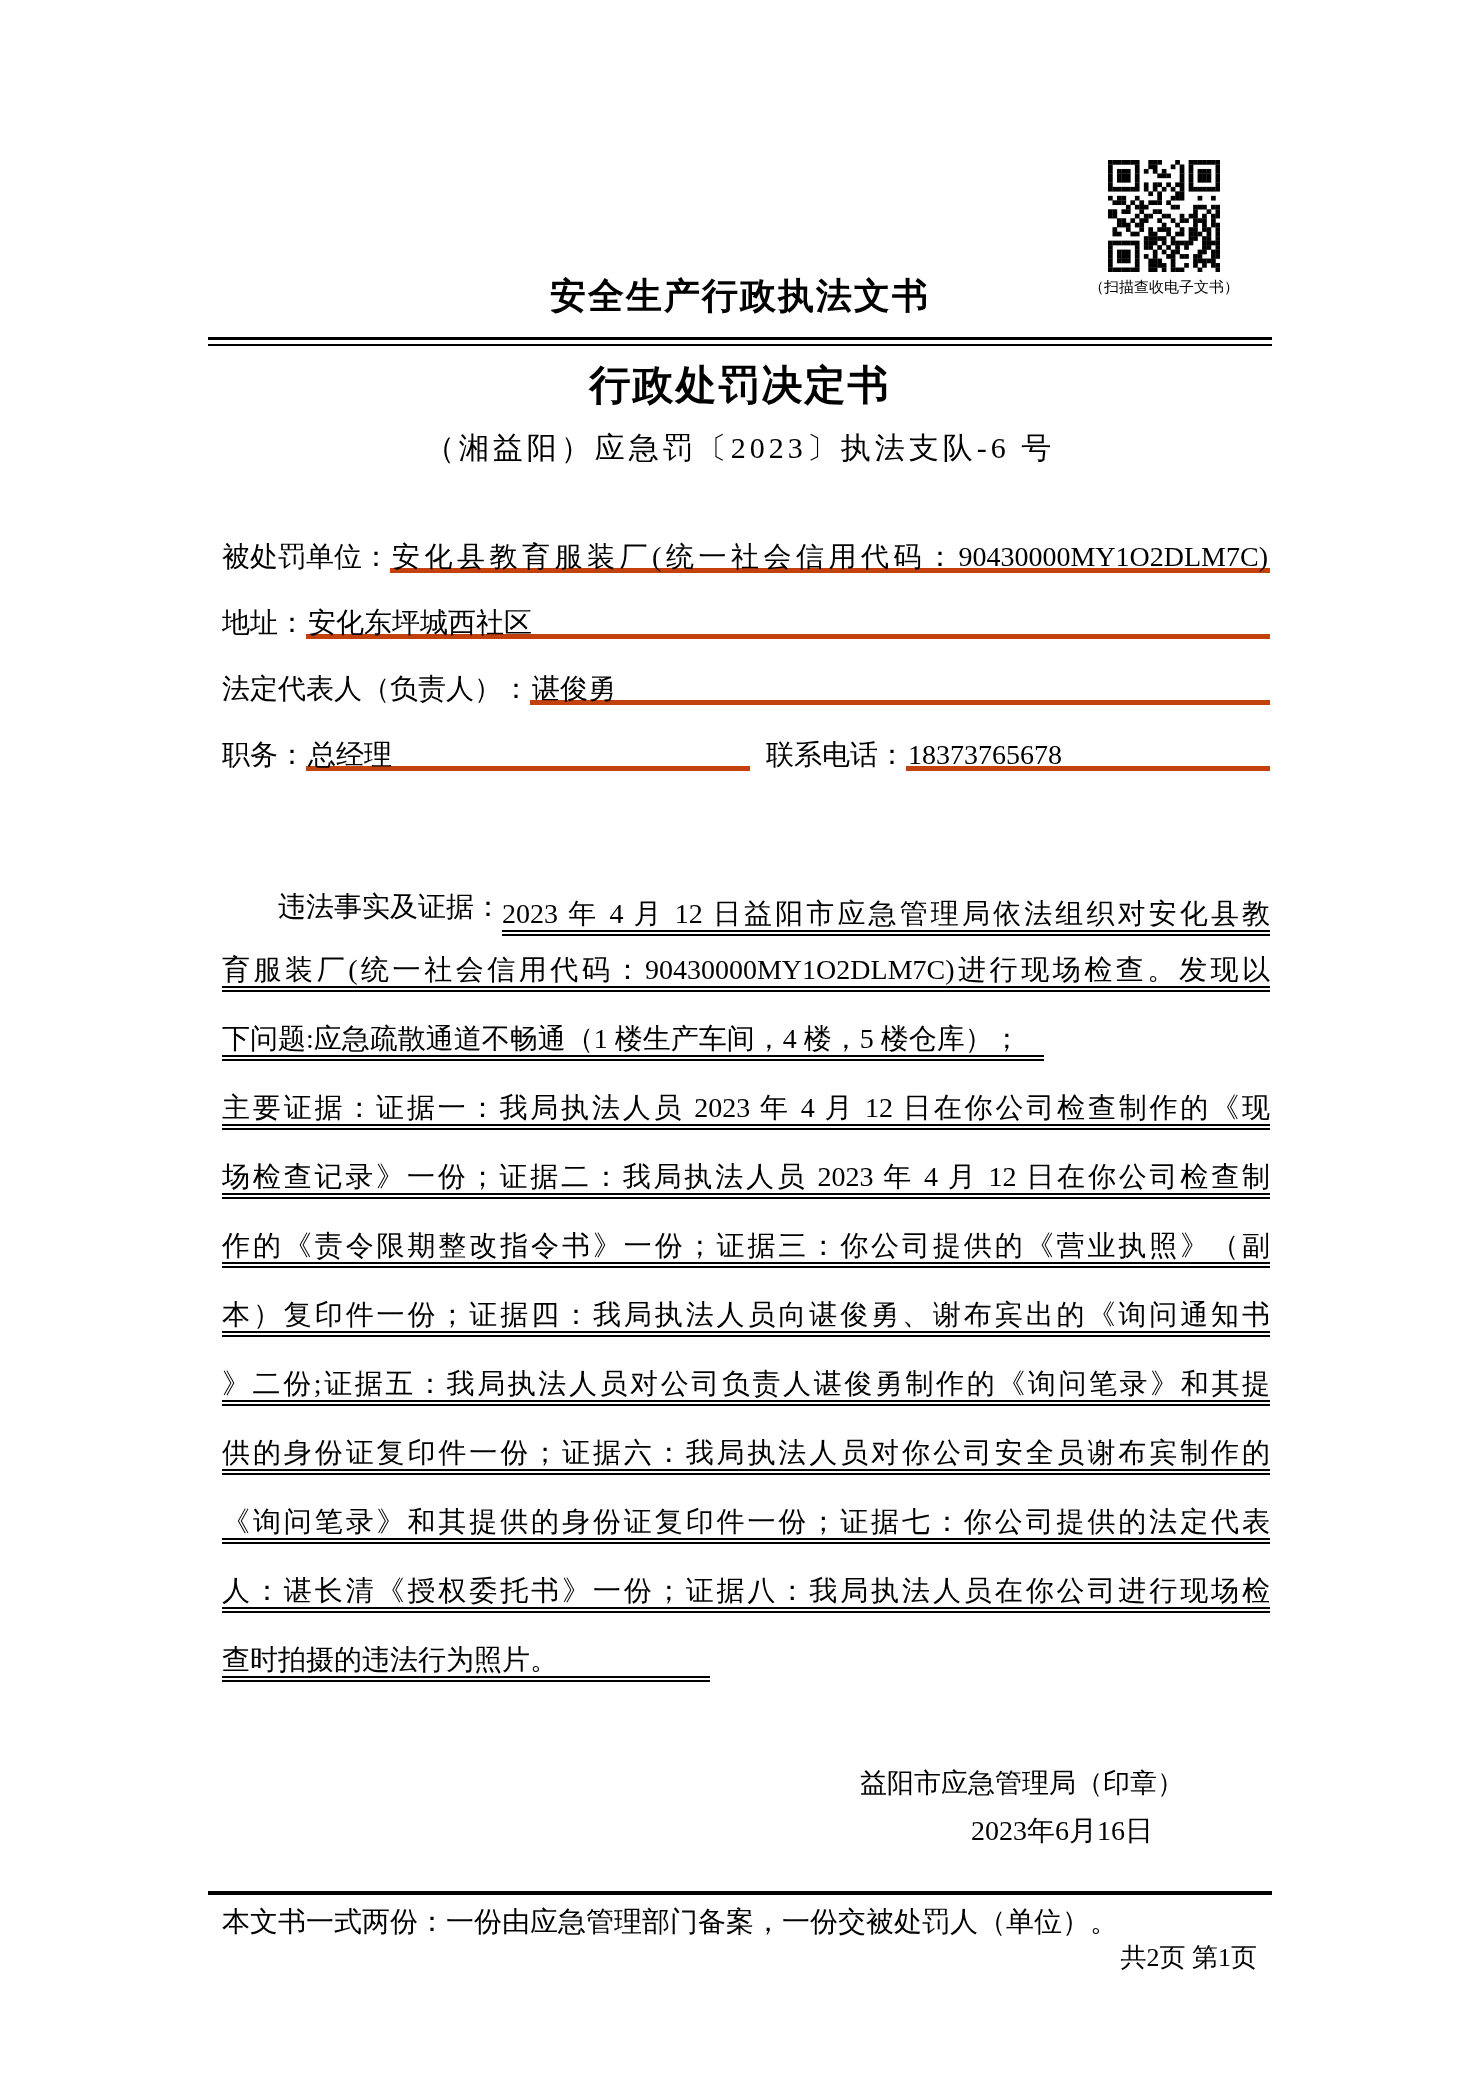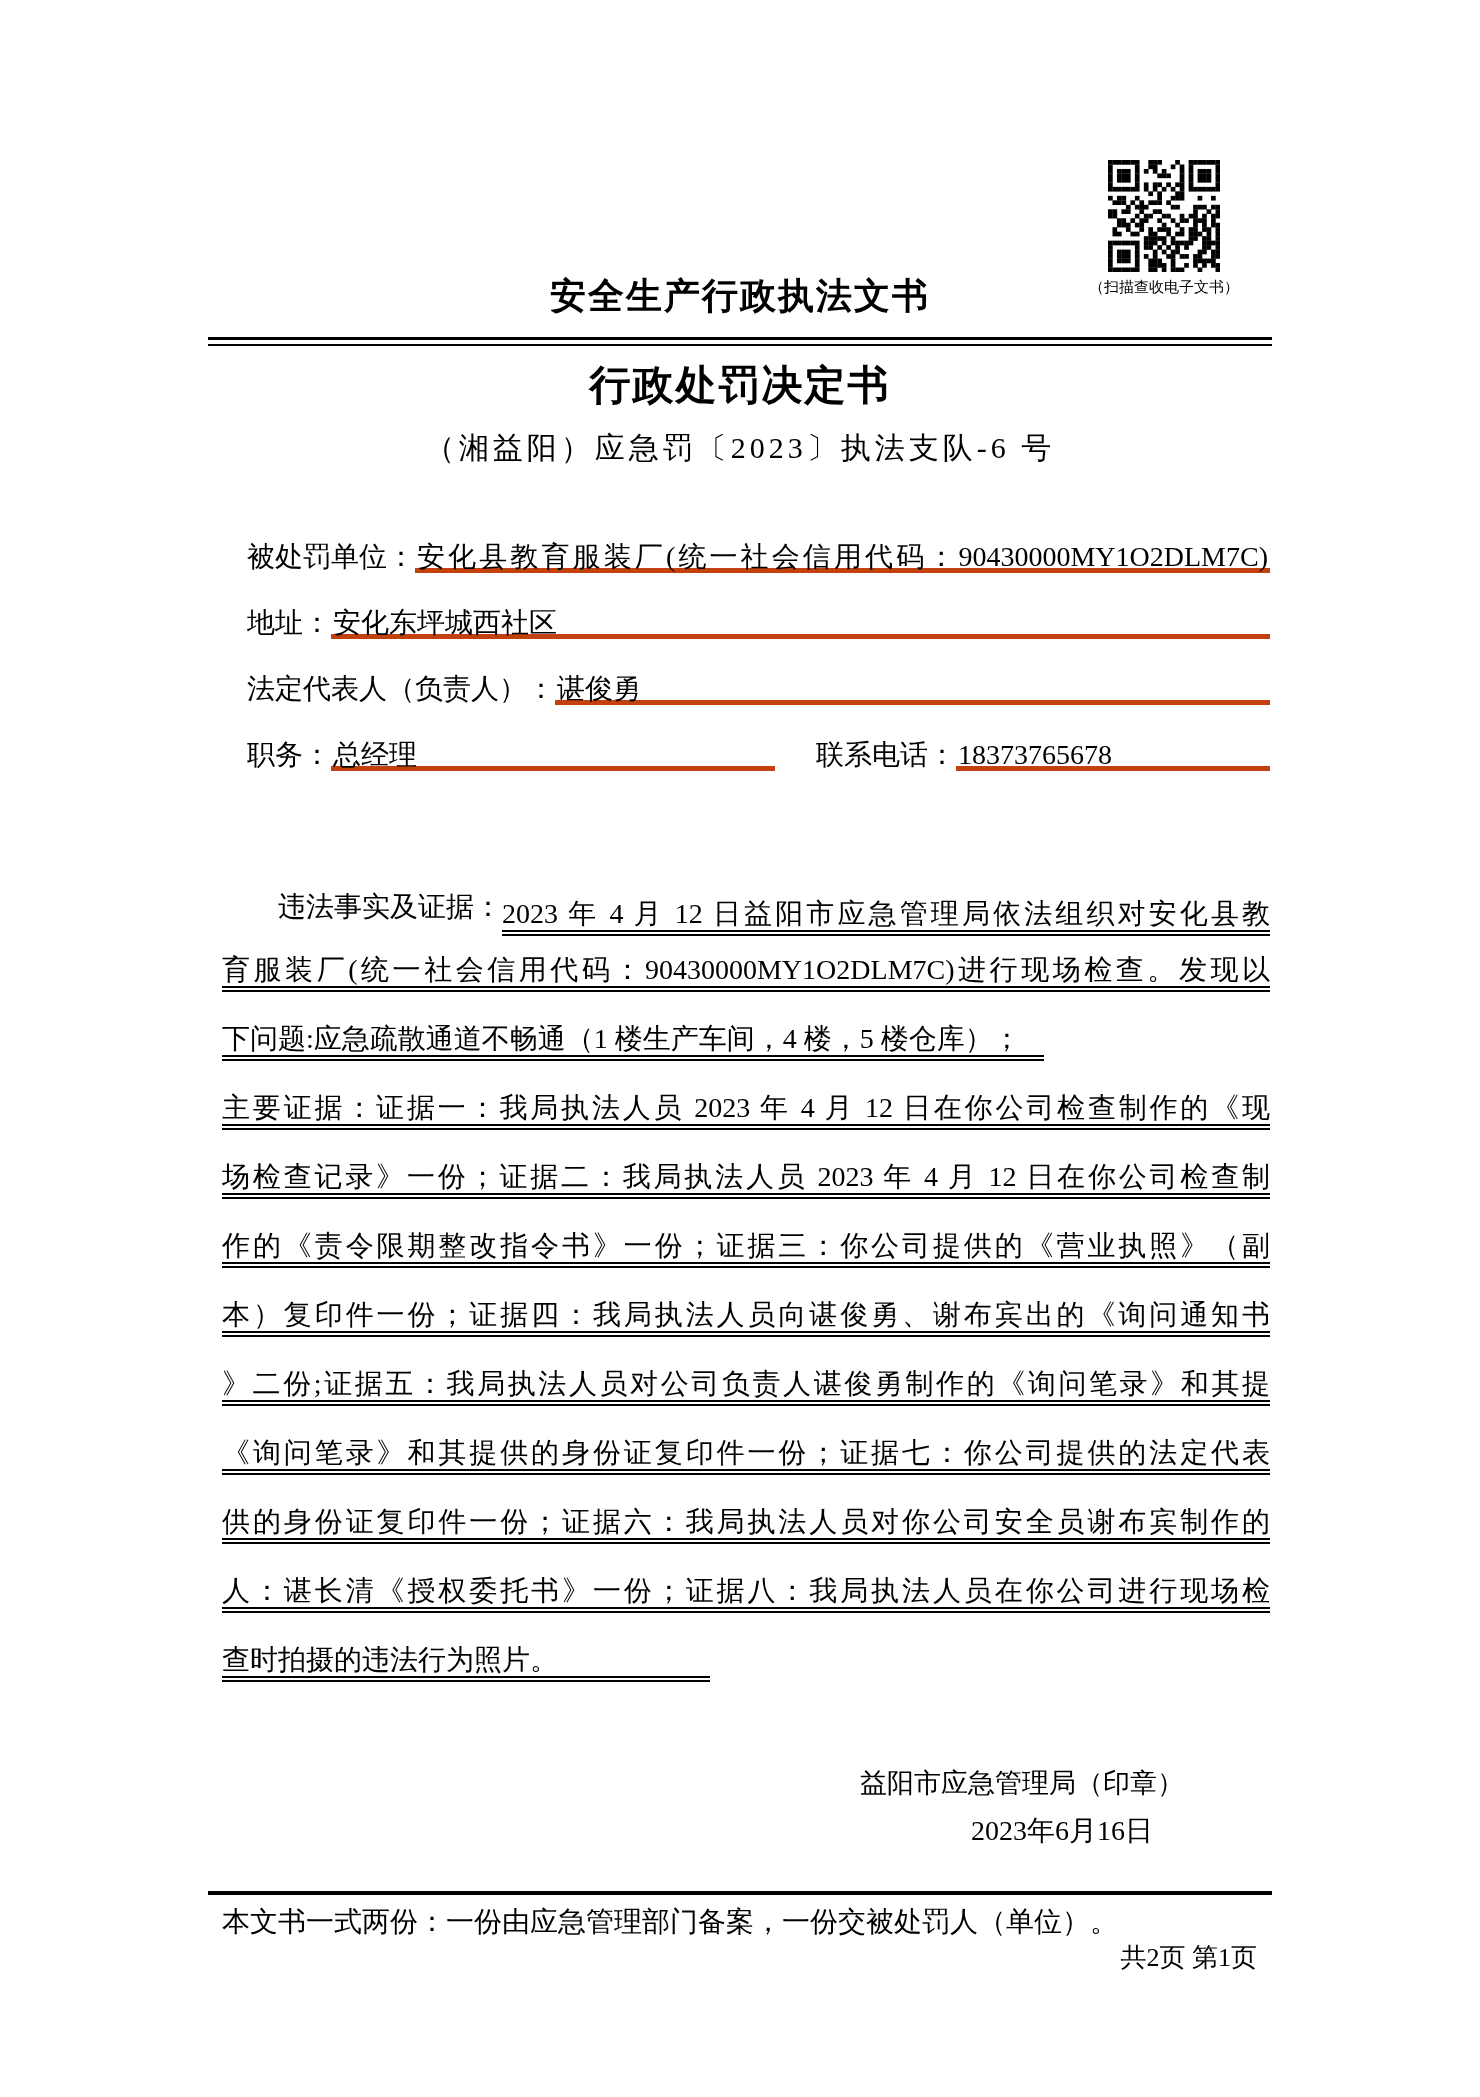--- a/index.html
+++ b/index.html
@@ -27,21 +27,21 @@
     position:absolute;top:358px;left:0;right:0;
     text-align:center;font-size:41px;font-weight:700;letter-spacing:2px;
   }
   .doc-number{
     position:absolute;top:428px;left:0;right:0;
     text-align:center;font-size:30px;letter-spacing:4px;
   }
   
   .fields{position:absolute;top:541px;left:222px;right:210px;font-size:28px;}
   .frow{display:flex;height:32px;line-height:32px;margin-bottom:34px;white-space:nowrap;}
-  .flabel{flex:0 0 auto;margin-left:25px;}
+  .flabel{flex:0 0 auto;}
   .fvalue{flex:1 1 auto;border-bottom:5px solid #c2410c;padding:0 2px;}
   .fvalue.justify{text-align:justify;text-align-last:justify;text-justify:inter-character;}
   .fvalue.fixed{flex:0 0 auto;}
   .w-position{width:440px;}
   .w-phone{flex:1 1 auto;}
   .fgap{flex:0 0 16px;}
   
   .body-text{position:absolute;top:891px;left:222px;right:210px;font-size:28px;}
   .pline{
     height:32px;line-height:32px;margin-bottom:31px;
@@ -421,22 +421,22 @@
       <div class="plabel">违法事实及证据：</div>
       <div class="pvalue">2023 年 4 月 12 日益阳市应急管理局依法组织对安化县教</div>
     </div>
     <div class="pline">育服装厂(统一社会信用代码：90430000MY1O2DLM7C)进行现场检查。发现以</div>
     <div class="pline short">下问题:应急疏散通道不畅通（1 楼生产车间，4 楼，5 楼仓库）；</div>
     <div class="pline">主要证据：证据一：我局执法人员 2023 年 4 月 12 日在你公司检查制作的《现</div>
     <div class="pline">场检查记录》一份；证据二：我局执法人员 2023 年 4 月 12 日在你公司检查制</div>
     <div class="pline">作的《责令限期整改指令书》一份；证据三：你公司提供的《营业执照》（副</div>
     <div class="pline">本）复印件一份；证据四：我局执法人员向谌俊勇、谢布宾出的《询问通知书</div>
     <div class="pline">》二份;证据五：我局执法人员对公司负责人谌俊勇制作的《询问笔录》和其提</div>
+    <div class="pline">供的身份证复印件一份；证据六：我局执法人员对你公司安全员谢布宾制作的</div>
     <div class="pline">《询问笔录》和其提供的身份证复印件一份；证据七：你公司提供的法定代表</div>
-    <div class="pline">供的身份证复印件一份；证据六：我局执法人员对你公司安全员谢布宾制作的</div>
     <div class="pline">人：谌长清《授权委托书》一份；证据八：我局执法人员在你公司进行现场检</div>
     <div class="pline last">查时拍摄的违法行为照片。</div>
   </div>
 
   <div class="sign-authority">益阳市应急管理局（印章）</div>
   <div class="sign-date">2023年6月16日</div>
 
   <div class="foot-rule"></div>
   <div class="foot-note">本文书一式两份：一份由应急管理部门备案，一份交被处罚人（单位）。</div>
   <div class="page-info">共2页 第1页</div>

